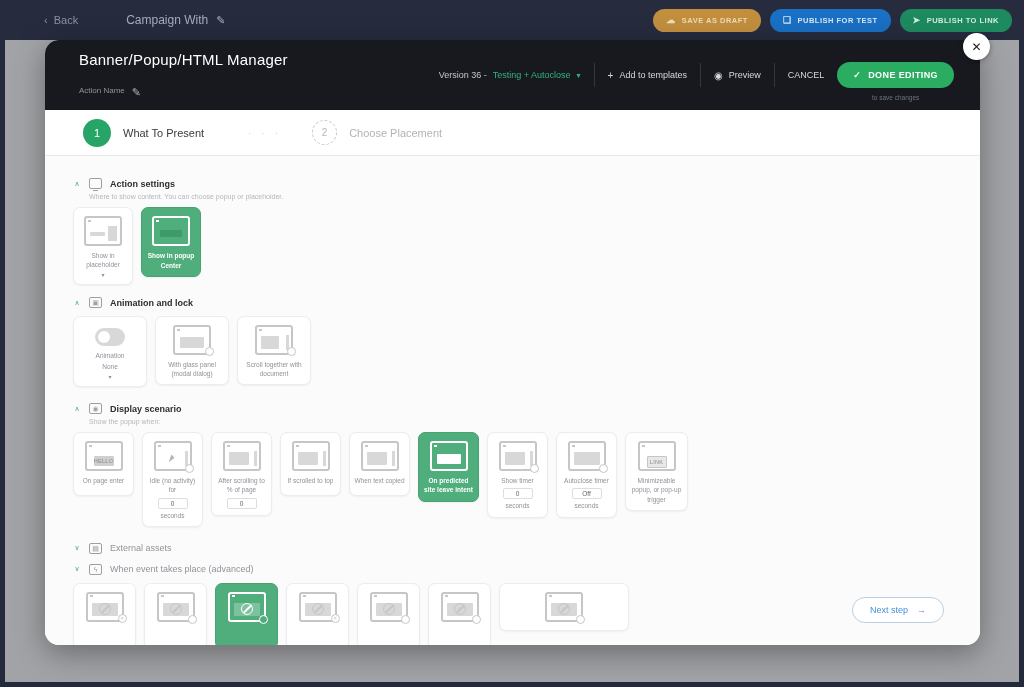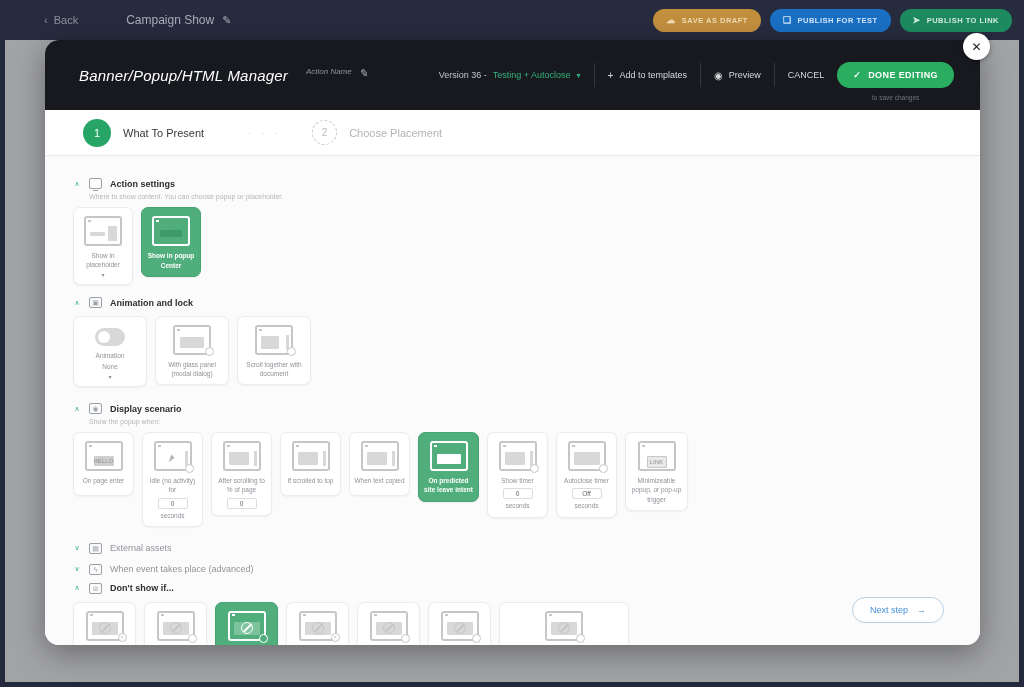--- a/index.html
+++ b/index.html
@@ -23,21 +23,21 @@
 
   
   #modal { position:absolute; left:45px; top:40px; width:935px; height:605px; background:#fff;
            border-radius:14px; box-shadow:0 8px 30px rgba(0,0,0,.35); }
   #close-btn { position:absolute; left:918px; top:-7px; width:27px; height:27px; border-radius:50%;
                background:#fff; box-shadow:0 1px 5px rgba(0,0,0,.35); display:flex; align-items:center;
                justify-content:center; font-size:12px; color:#1b1b1b; cursor:pointer; z-index:5; }
 
   #mhead { height:70px; background:#17191f; border-radius:14px 14px 0 0; display:flex;
            align-items:center; justify-content:space-between; padding:0 26px 0 34px; }
-  .mh-left { display:flex; flex-direction:row; gap:18px;font-style:italic; }
+  .mh-left { display:flex; flex-direction:column; gap:18px; }
   .mh-title { color:#fff; font-size:15px; font-weight:500; letter-spacing:.2px; }
   .mh-action { color:#8d939b; font-size:8px; display:flex; gap:7px; }
   .mh-right { display:flex; align-items:center; gap:13px; font-size:9px; color:#d6d8db; }
   .vd { width:1px; height:24px; background:#33363d; }
   .ver-pre { color:#c3c6cb; }
   .ver-val { color:#35b27a; }
   .ver-caret { color:#35b27a; font-size:8px; }
   .mh-item { display:flex; align-items:center; gap:6px; cursor:pointer; white-space:nowrap; }
   .mh-ic { font-size:10px; }
   .done-wrap { position:relative; }
@@ -123,21 +123,21 @@
 <body>
 
 <div id="page">
 
   <div id="topbar">
     <div class="back">
       <span>‹</span>
       <span>Back</span>
     </div>
     <div class="campaign">
-      <span>Campaign Show</span>
+      <span>Campaign With</span>
       <span class="pencil">✎</span>
     </div>
     <div class="spacer"></div>
     <button class="tb-btn tb-save">
       <span class="tb-ic">☁</span>
       <span>SAVE AS DRAFT</span>
     </button>
     <button class="tb-btn tb-test">
       <span class="tb-ic">❏</span>
       <span>PUBLISH FOR TEST</span>
@@ -333,25 +333,20 @@
         <span class="sic">▤</span>
         <span class="sec-title dim">External assets</span>
       </div>
 
       <div class="sec mt10">
         <span class="chev">∨</span>
         <span class="sic">ϟ</span>
         <span class="sec-title dim">When event takes place (advanced)</span>
       </div>
 
-      <div class="sec mt8">
-        <span class="chev">∧</span>
-        <span class="sic">⊘</span>
-        <span class="sec-title">Don't show if...</span>
-      </div>
       <div class="cards mt8">
         <div class="card w62">
           <span class="win">
             <span class="bar"></span><span class="fill full"></span>
             <span class="ovl-ban"></span>
             <span class="ovl-x">✕</span>
           </span>
 
         </div>
         <div class="card w62">

